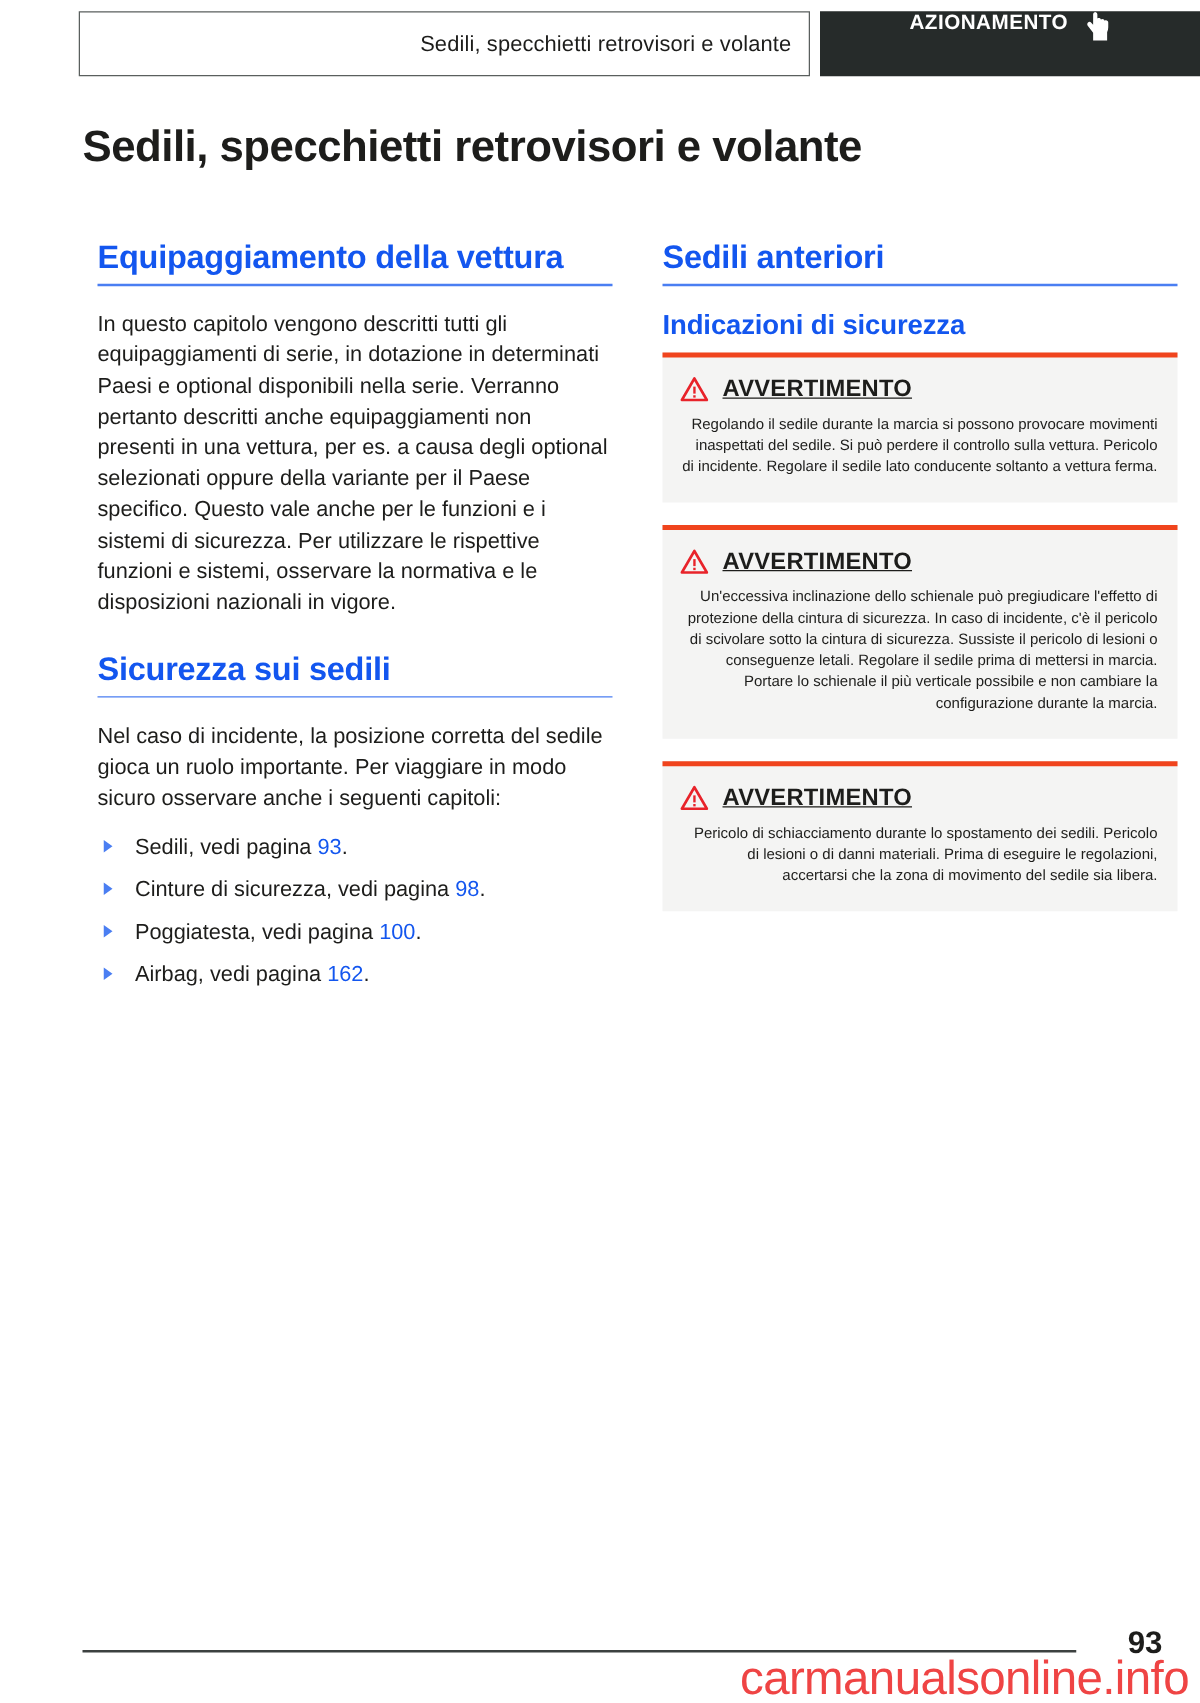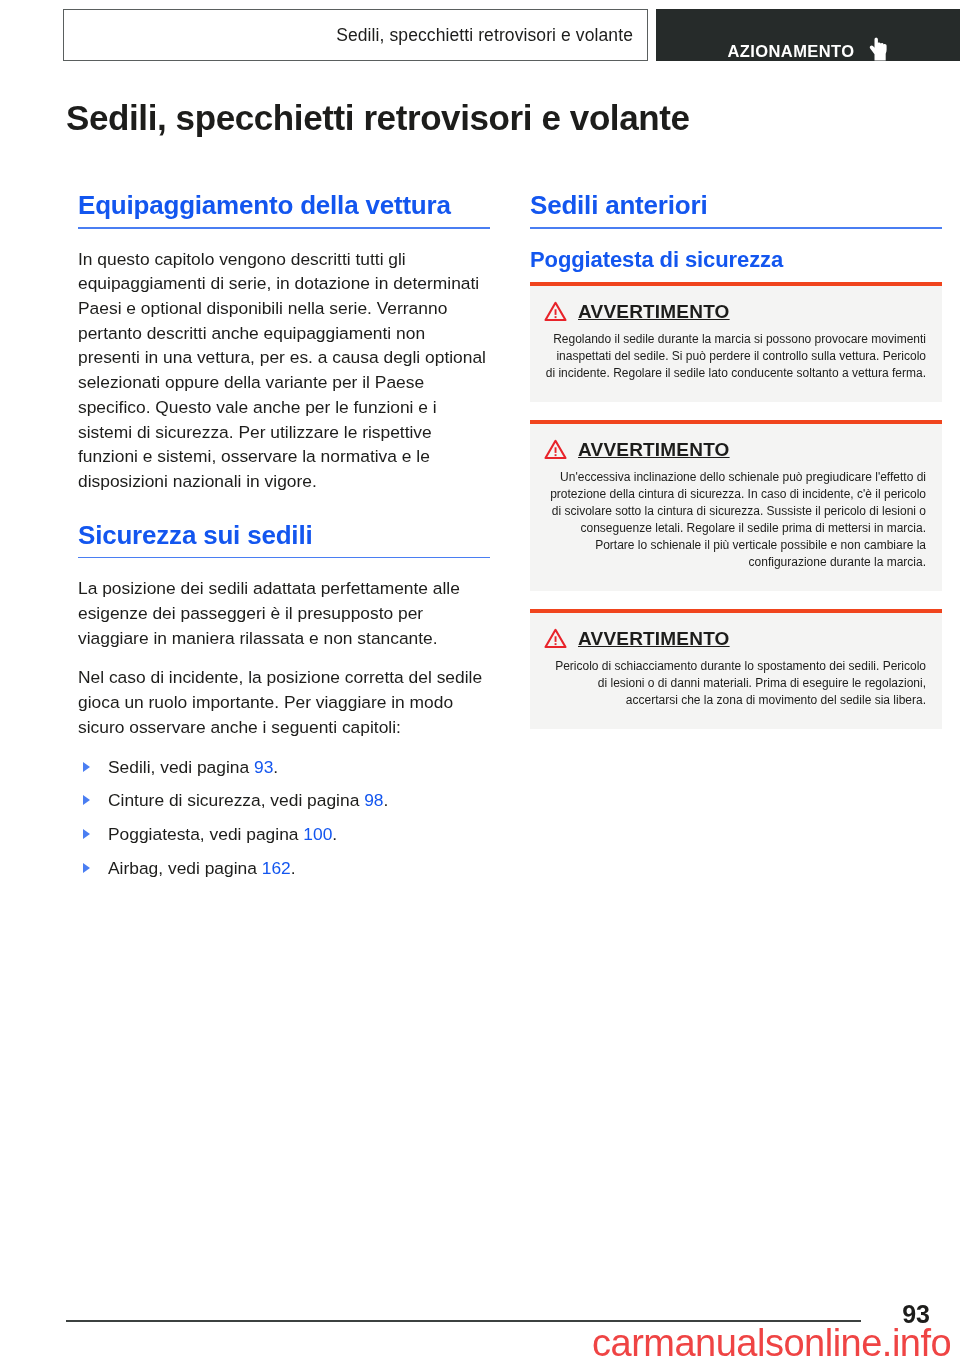--- a/index.html
+++ b/index.html
@@ -39,21 +39,21 @@
   .tab-chapter span {
     font-size: 17.5px;
     color: #1d1d1b;
     letter-spacing: 0.1px;
   }
   .tab-section {
     flex: 1 1 auto;
     margin-left: 8px;
     background: #262b2a;
     display: flex;
-    align-items: flex-end;
+    align-items: flex-start;
     justify-content: center;
     gap: 14px;
   }
   .tab-section .tab-label {
     font-size: 16.5px;
     font-weight: bold;
     color: #ffffff;
     letter-spacing: 0.4px;
   }
   .hand-icon {
@@ -236,21 +236,20 @@
 
     <section>
       <h2 class="h-blue">Equipaggiamento della vettura</h2>
       <div class="rule-blue"></div>
       <p class="body">In questo capitolo vengono descritti tutti gli equipaggiamenti di serie, in dotazione in determinati Paesi e optional disponibili nella serie. Verranno pertanto descritti anche equipaggiamenti non presenti in una vettura, per es. a causa degli optional selezionati oppure della variante per il Paese specifico. Questo vale anche per le funzioni e i sistemi di sicurezza. Per utilizzare le rispettive funzioni e sistemi, osservare la normativa e le disposizioni nazionali in vigore.</p>
     </section>
 
     <section style="margin-top:26px;">
       <h2 class="h-blue">Sicurezza sui sedili</h2>
       <div class="rule-blue"></div>
-      <p class="body">La posizione dei sedili adattata perfettamente alle esigenze dei passeggeri è il presupposto per viaggiare in maniera rilassata e non stancante.</p>
       <p class="body">Nel caso di incidente, la posizione corretta del sedile gioca un ruolo importante. Per viaggiare in modo sicuro osservare anche i seguenti capitoli:</p>
 
       <ul class="ref-list">
         <li>
           <span class="tri"></span>
           <span>Sedili, vedi pagina </span><span class="pgref">93</span><span>.</span>
         </li>
         <li>
           <span class="tri"></span>
           <span>Cinture di sicurezza, vedi pagina </span><span class="pgref">98</span><span>.</span>
@@ -265,21 +264,21 @@
         </li>
       </ul>
     </section>
   </div>
 
   <div class="col">
 
     <h2 class="h-blue">Sedili anteriori</h2>
     <div class="rule-blue"></div>
 
-    <h3 class="h-blue-sm">Poggiatesta di sicurezza</h3>
+    <h3 class="h-blue-sm">Indicazioni di sicurezza</h3>
 
     <div class="warn">
       <div class="warn-head">
         <span>
           <svg class="warn-icon" viewBox="0 0 23 21" xmlns="http://www.w3.org/2000/svg">
             <path d="M11.5 1.8 L21.5 19 L1.5 19 Z" fill="none" stroke="#e8232a" stroke-width="2.1" stroke-linejoin="round"></path>
             <rect x="10.6" y="8.3" width="1.9" height="5.6" fill="#e8232a"></rect>
             <rect x="10.6" y="15.2" width="1.9" height="1.9" fill="#e8232a"></rect>
           </svg>
         </span>

